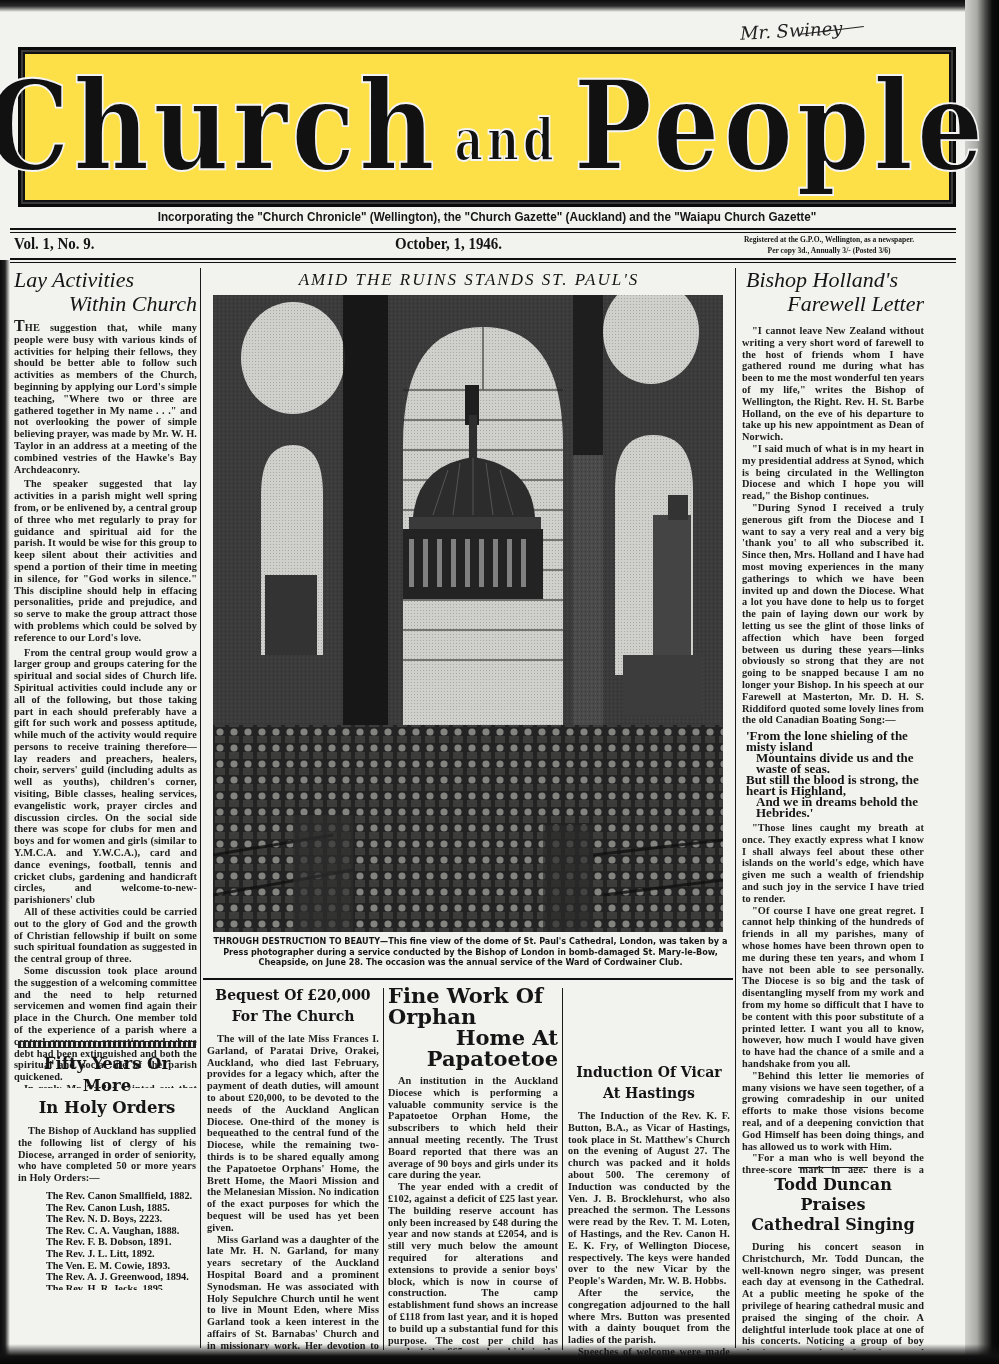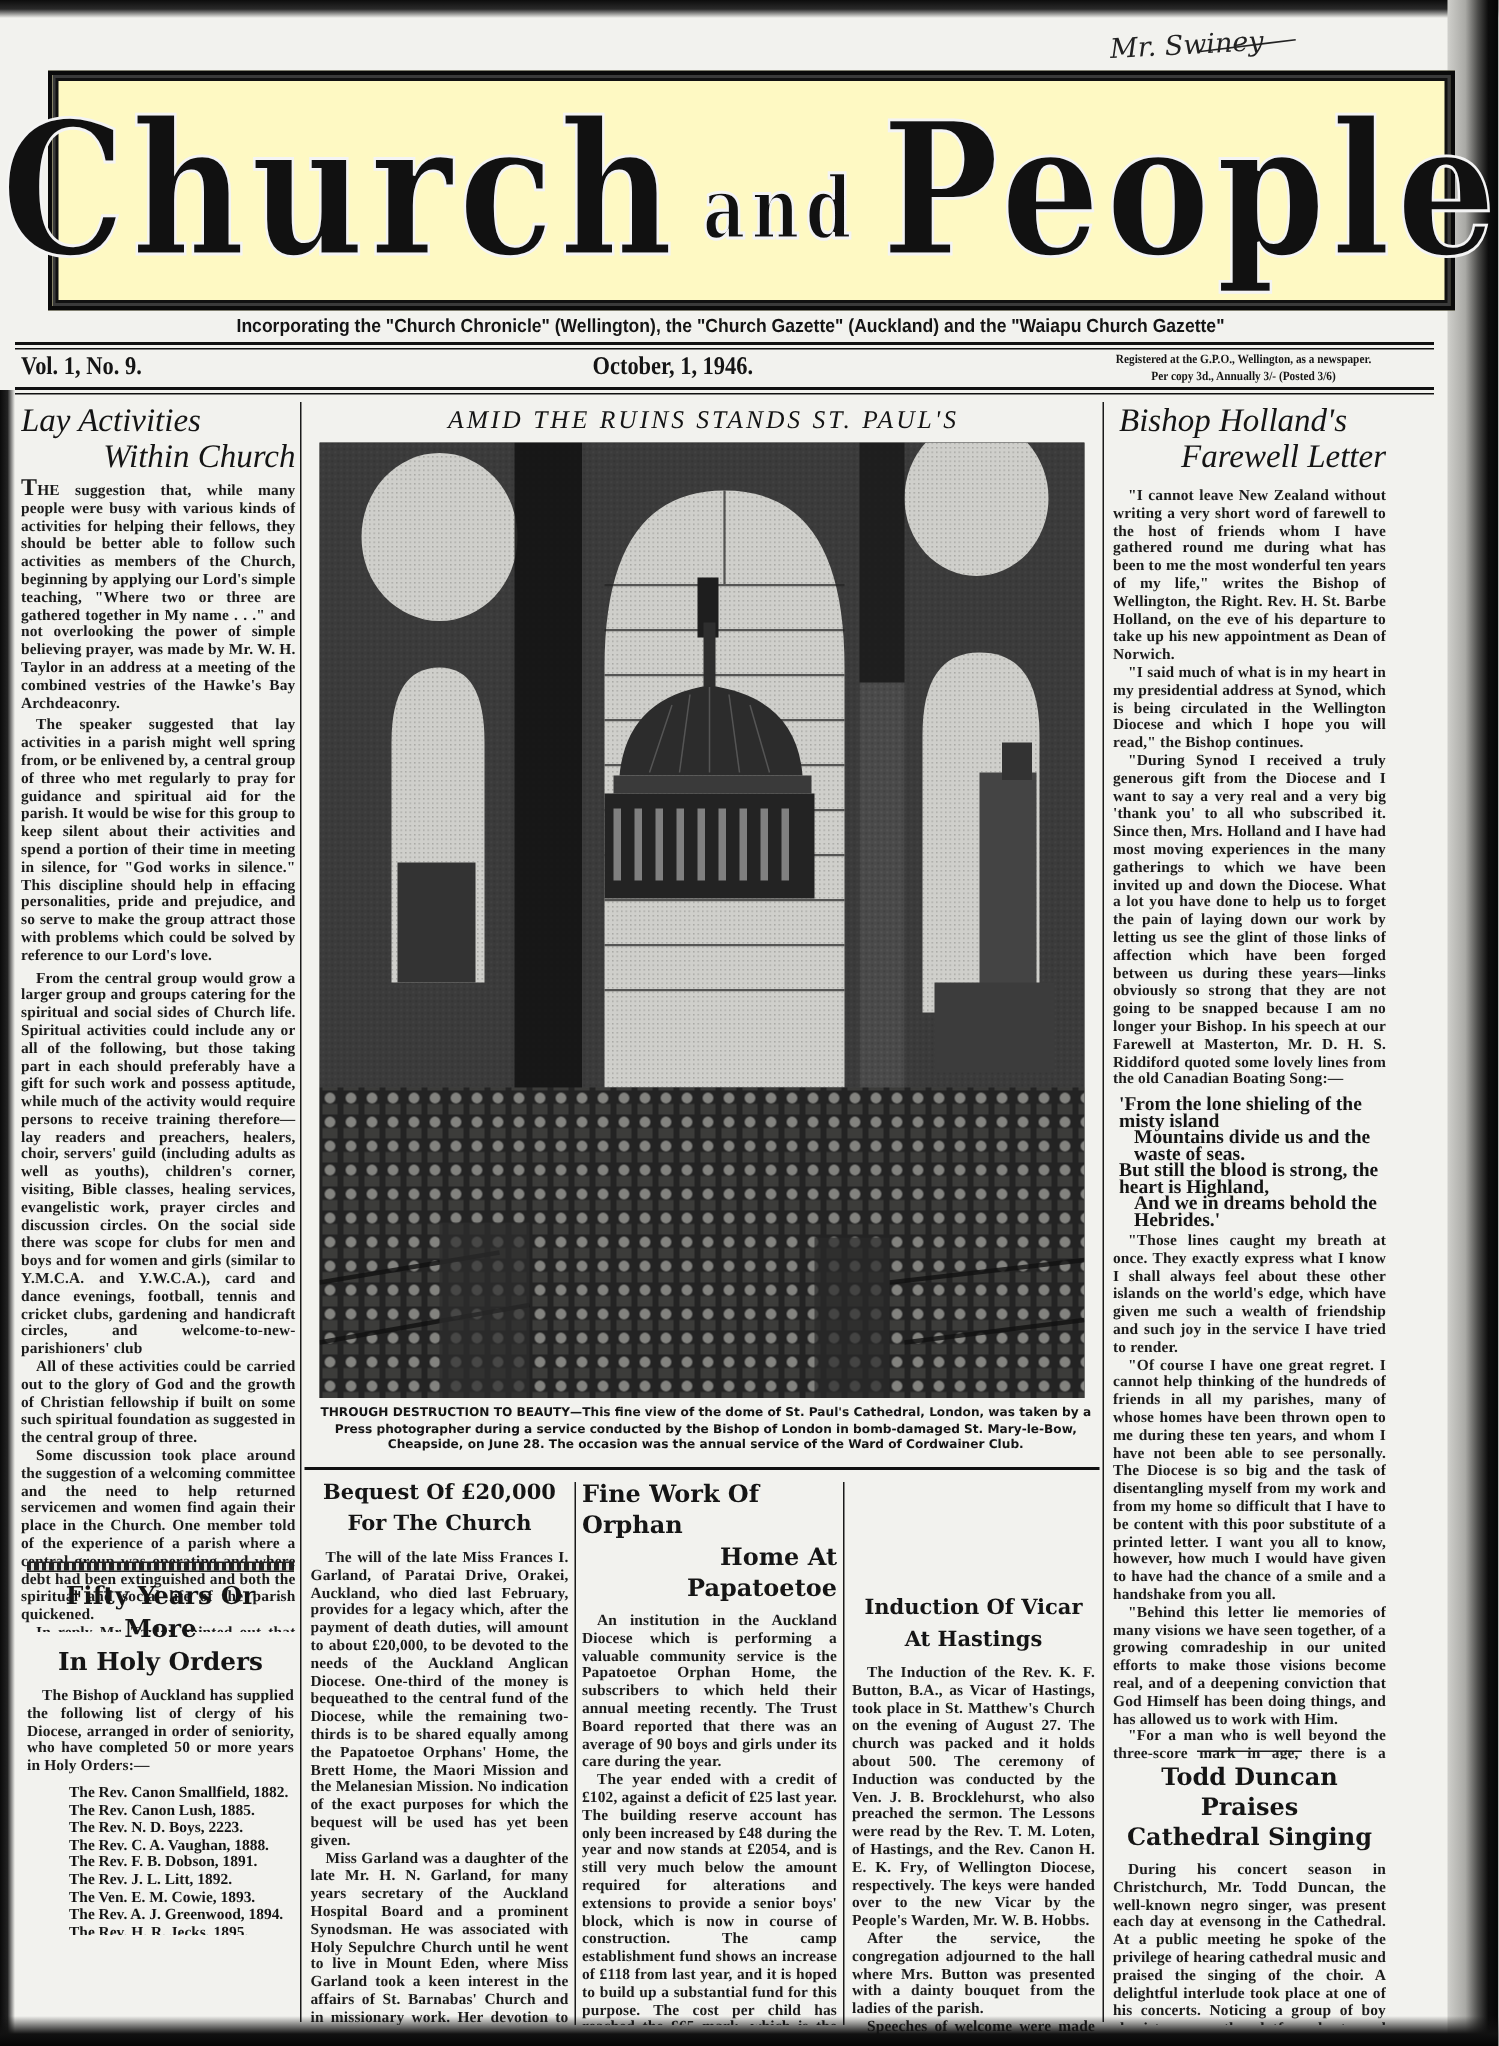--- a/index.html
+++ b/index.html
@@ -24,22 +24,22 @@
 
   .handwriting {
     position: absolute; left: 740px; top: 20px;
     font-family: "DejaVu Serif", serif; font-style: italic;
     font-size: 18px; color: #222;
     transform: rotate(-3deg);
   }
   .handwriting::after { content: ""; position: absolute; left: 60px; right: -22px; top: 12px; border-top: 1.5px solid #222; transform: rotate(-4deg); }
 
   .masthead {
-    position: absolute; left: 32px; top: 47px; width: 938px; height: 160px;
-    background: #fef9c3;
+    position: absolute; left: 18px; top: 47px; width: 938px; height: 160px;
+    background: #fde047;
     border: 3px solid #0a0a0a;
     box-shadow: inset 0 0 0 2px #3a3a3a, inset 0 0 0 4px #111;
   }
   .masthead-title {
     position: absolute; left: 0; top: 0; width: 100%; height: 100%;
     display: flex; align-items: center; justify-content: center;
     font-family: "DejaVu Serif", serif; font-weight: bold;
     color: #111;
     -webkit-text-stroke: 1.6px #f4f4f4;
     letter-spacing: 4px;
@@ -272,21 +272,21 @@
       <div>For The Church</div>
     </div>
     <div style="height:6px"></div>
     <p class="p">The will of the late Miss Frances I. Garland, of Paratai Drive, Orakei, Auckland, who died last February, provides for a legacy which, after the payment of death duties, will amount to about £20,000, to be devoted to the needs of the Auckland Anglican Diocese. One-third of the money is bequeathed to the central fund of the Diocese, while the remaining two-thirds is to be shared equally among the Papatoetoe Orphans' Home, the Brett Home, the Maori Mission and the Melanesian Mission. No indication of the exact purposes for which the bequest will be used has yet been given.</p>
     <p class="p">Miss Garland was a daughter of the late Mr. H. N. Garland, for many years secretary of the Auckland Hospital Board and a prominent Synodsman. He was associated with Holy Sepulchre Church until he went to live in Mount Eden, where Miss Garland took a keen interest in the affairs of St. Barnabas' Church and in missionary work. Her devotion to the Church is reflected in her bequest, which embraces practically the whole of her estate. Miss Garland travelled a good deal, twice visiting England.</p>
   </div>
 
   <div class="col-rule" style="left:383px; top:988px; height:362px;"></div>
 
   <div class="col" style="left:388px; top:985px; width:170px; height:365px;">
-    <div class="h-bold" style="text-align:left; font-size:16px;">
+    <div class="h-bold" style="text-align:left; font-size:21px;">
       <div>Fine Work Of Orphan</div>
       <div style="text-align:right;">Home At Papatoetoe</div>
     </div>
     <div style="height:6px"></div>
     <p class="p">An institution in the Auckland Diocese which is performing a valuable community service is the Papatoetoe Orphan Home, the subscribers to which held their annual meeting recently. The Trust Board reported that there was an average of 90 boys and girls under its care during the year.</p>
     <p class="p">The year ended with a credit of £102, against a deficit of £25 last year. The building reserve account has only been increased by £48 during the year and now stands at £2054, and is still very much below the amount required for alterations and extensions to provide a senior boys' block, which is now in course of construction. The camp establishment fund shows an increase of £118 from last year, and it is hoped to build up a substantial fund for this purpose. The cost per child has reached the £65 mark, which is the highest on record. An appeal is therefore made to the public to help in every possible manner by supporting the home and giving the board the opportunity of improving its facilities.</p>
 
   </div>
 
   <div class="col-rule" style="left:562px; top:988px; height:362px;"></div>

